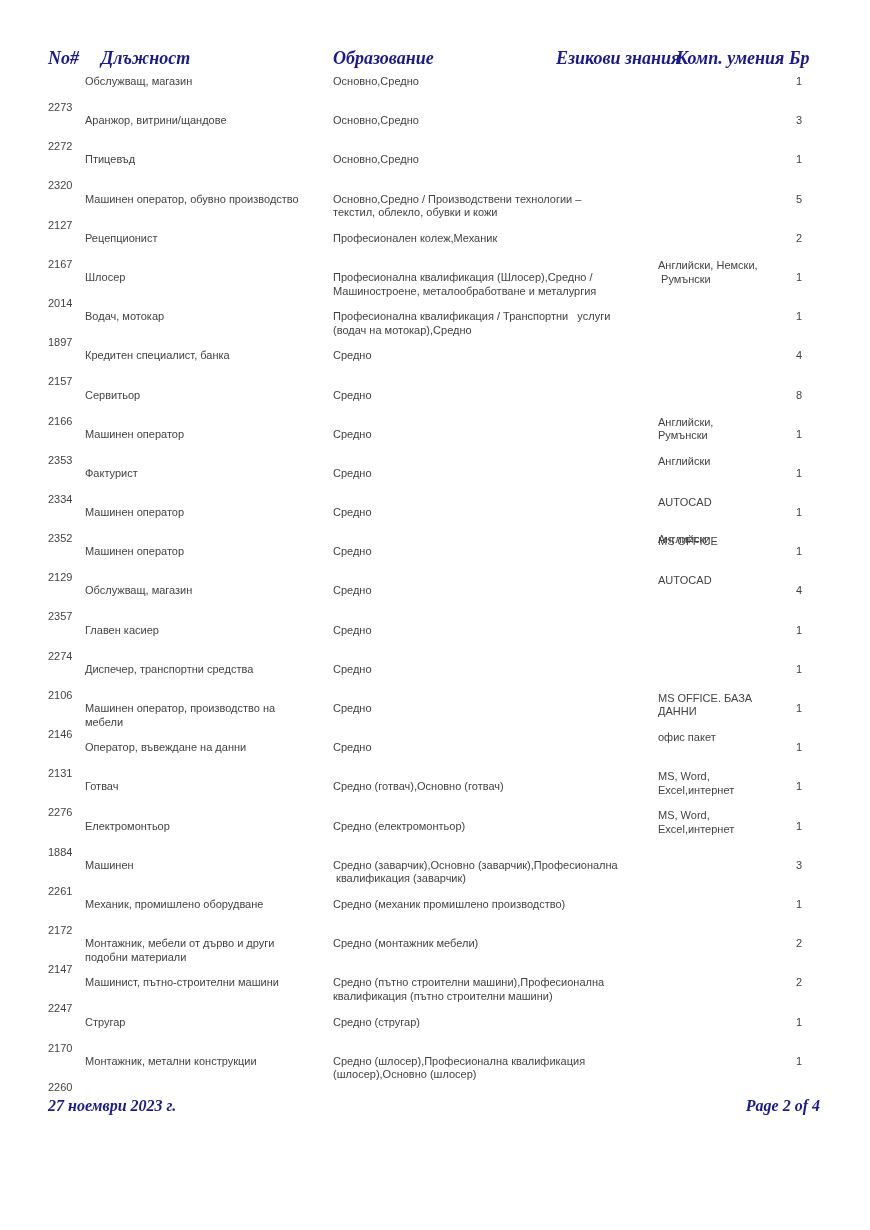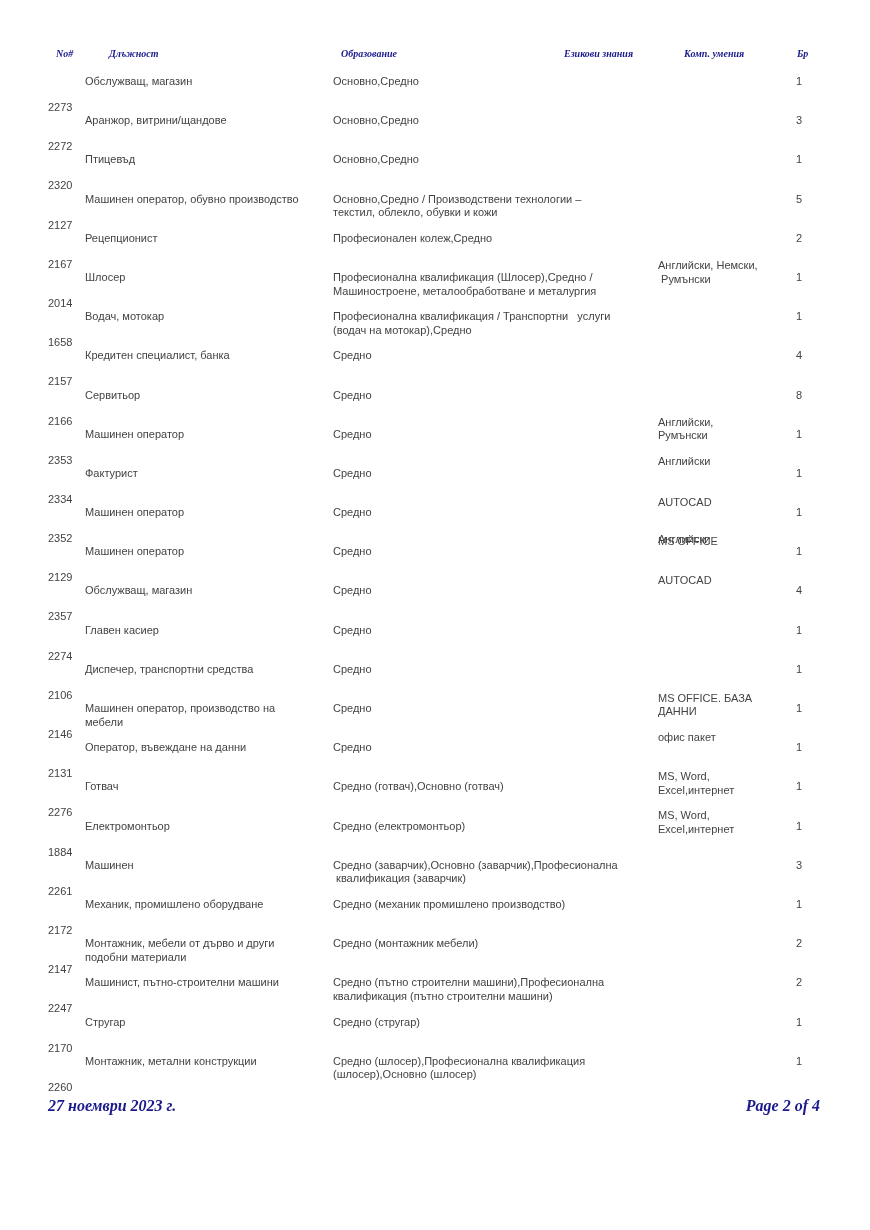--- a/index.html
+++ b/index.html
@@ -14,24 +14,24 @@
     width: 870px;
     height: 1230px;
     background: var(--bg-color);
     font-family: "Liberation Sans", sans-serif;
     color: var(--body-color);
     overflow: hidden;
   }
   
   .thead {
     position: absolute;
-    top: 48px; left: 8px; right: 0; height: 18px;
+    top: 48px; left: 0; right: 0; height: 18px;
     font-family: "Liberation Serif", serif;
     font-weight: bold; font-style: italic;
-    font-size: 10px; color: var(--heading-color);
+    font-size: 18px; color: var(--heading-color);
   }
   .thead span { position: absolute; top: 0; white-space: nowrap; }
   .h-no   { left: 48px; }
   .h-pos  { left: 85px; margin-left: 16px; }
   .h-edu  { left: 333px; }
   .h-lang { left: 556px; }
   .h-comp { left: 676px; }
   .h-cnt  { left: 789px; }
   
   .tbody {
@@ -118,21 +118,21 @@
     <span class="c c-lc">
       <span class="lang"></span>
       <span class="comp"></span>
     </span>
     <span class="c c-cnt">5</span>
   </div>
 
   <div class="row">
     <span class="c c-no">2167</span>
     <span class="c c-pos">Рецепционист</span>
-    <span class="c c-edu">Професионален колеж,Средно</span>
+    <span class="c c-edu">Професионален колеж,Механик</span>
     <span class="c c-lc">
       <span class="lang">Английски, Немски,
  Румънски</span>
       <span class="comp"></span>
     </span>
     <span class="c c-cnt">2</span>
   </div>
 
   <div class="row">
     <span class="c c-no">2014</span>
@@ -140,21 +140,21 @@
     <span class="c c-edu">Професионална квалификация (Шлосер),Средно /
 Машиностроене, металообработване и металургия</span>
     <span class="c c-lc">
       <span class="lang"></span>
       <span class="comp"></span>
     </span>
     <span class="c c-cnt">1</span>
   </div>
 
   <div class="row">
-    <span class="c c-no">1658</span>
+    <span class="c c-no">1897</span>
     <span class="c c-pos">Водач, мотокар</span>
     <span class="c c-edu">Професионална квалификация / Транспортни   услуги
 (водач на мотокар),Средно</span>
     <span class="c c-lc">
       <span class="lang"></span>
       <span class="comp"></span>
     </span>
     <span class="c c-cnt">1</span>
   </div>
 

